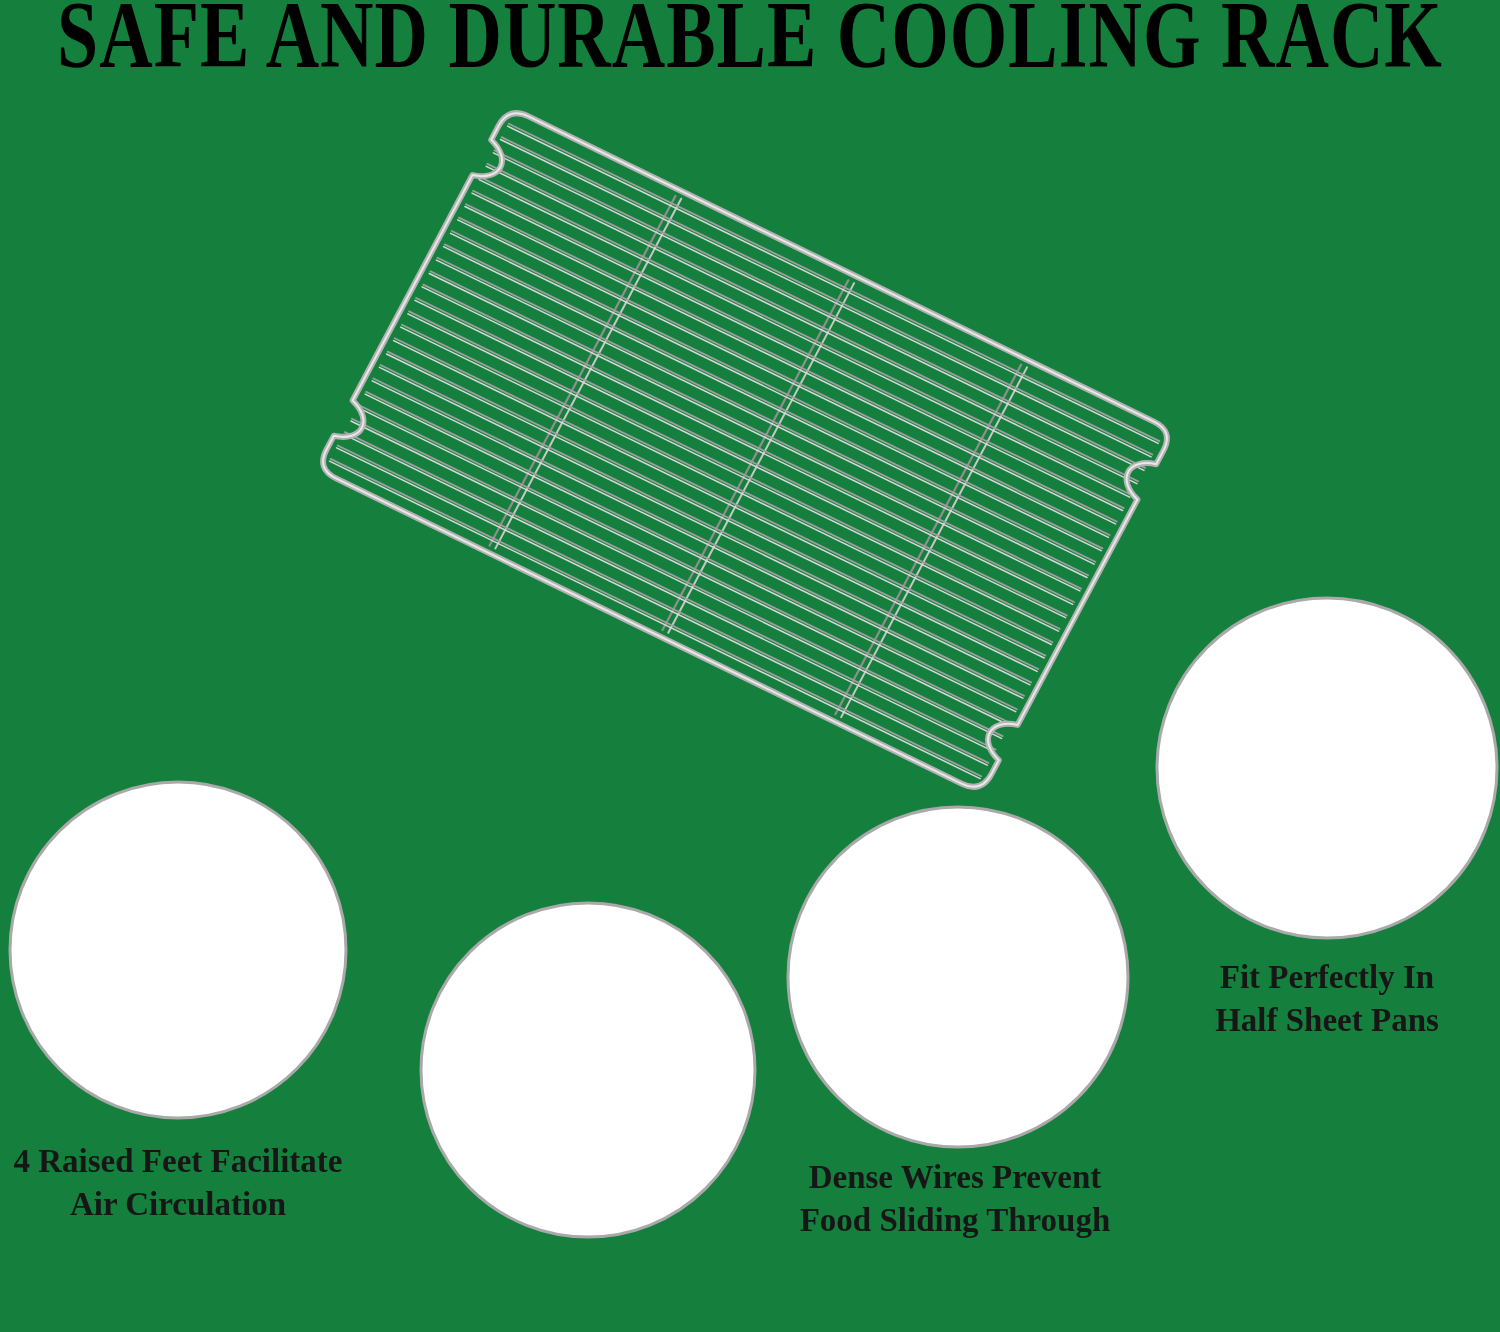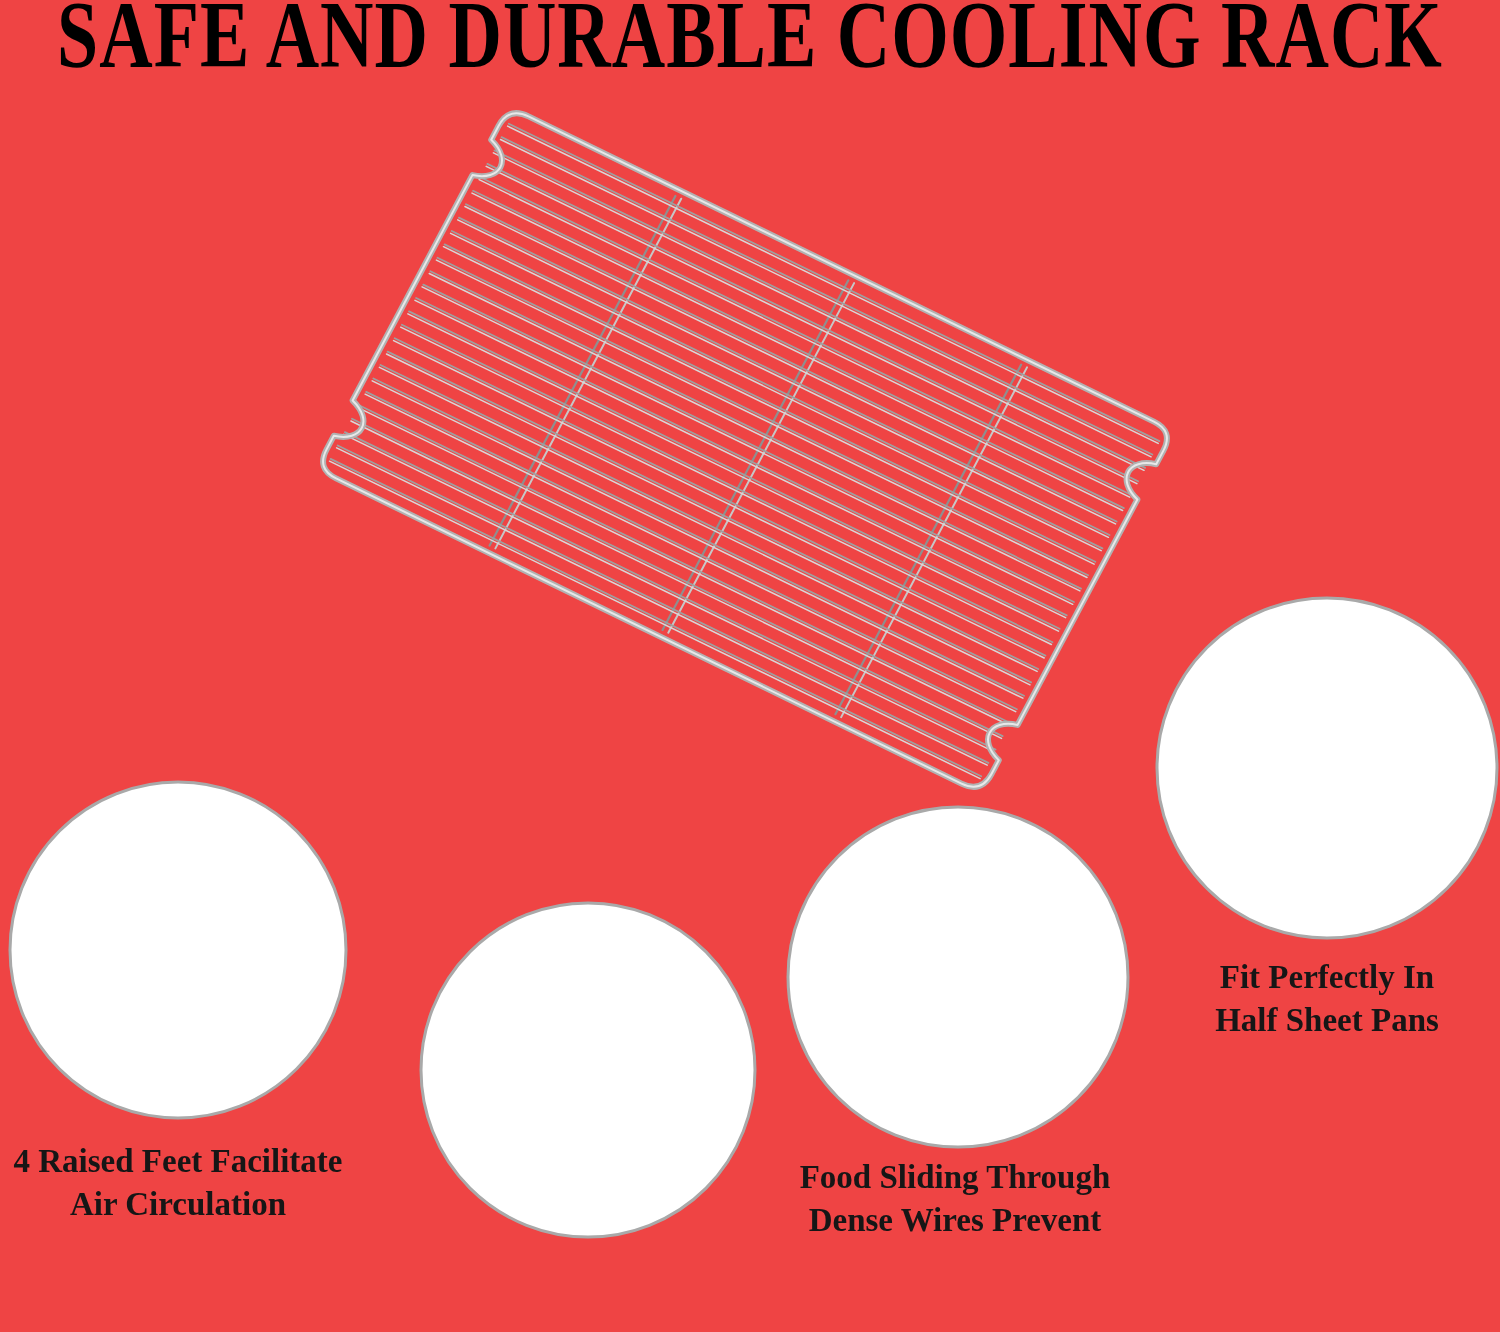--- a/index.html
+++ b/index.html
@@ -1,16 +1,16 @@
 <!DOCTYPE html>
 <html><head>
 <meta charset="utf-8">
 <style>
   html,body{margin:0;padding:0;background:#ffffff;}
-  .canvas{position:relative;width:1500px;height:1332px;background:#ef4444;overflow:hidden;
+  .canvas{position:relative;width:1500px;height:1332px;background:#15803d;overflow:hidden;
           font-family:"Liberation Serif", serif;}
   .title{position:absolute;top:-14px;left:50%;transform:translateX(-50%) scaleY(1.3);
          transform-origin:center top;font-weight:bold;font-size:74px;line-height:1;
          letter-spacing:1px;white-space:nowrap;color:#000;}
   .label{position:absolute;text-align:center;font-weight:bold;font-size:33px;
          line-height:43px;color:#161616;}
   .label span{display:block;}
   #label-0{left:-22px;top:1140px;width:400px;}
   #label-1{left:387px;top:1246px;width:400px;}
   #label-2{left:755px;top:1156px;width:400px;}
@@ -217,20 +217,20 @@
         </g>
         <circle cx="1327" cy="768" r="170" fill="none" stroke="#a9a9a9" stroke-width="3"></circle>
       </g>
     </svg>
 
   <div class="label" id="label-0">
     <span>4 Raised Feet Facilitate</span>
     <span>Air Circulation</span>
   </div>
   <div class="label" id="label-2">
+    <span>Dense Wires Prevent</span>
     <span>Food Sliding Through</span>
-    <span>Dense Wires Prevent</span>
   </div>
   <div class="label" id="label-3">
     <span>Fit Perfectly In</span>
     <span>Half Sheet Pans</span>
   </div>
 </div>
 
 </body></html>

